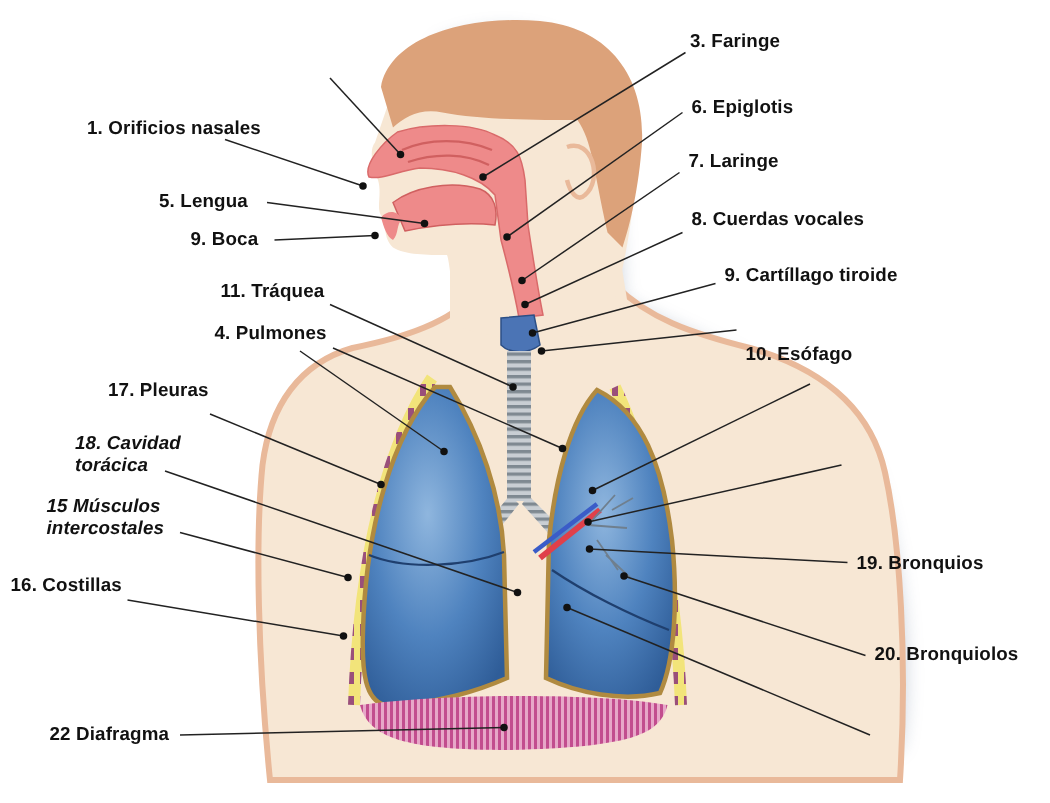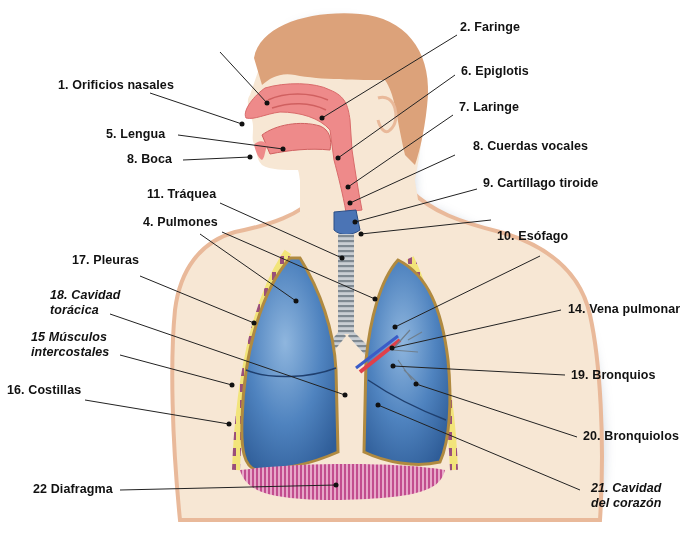--- a/index.html
+++ b/index.html
@@ -131,35 +131,32 @@
       <circle cx="393" cy="366" r="2.5"></circle>
         <circle cx="229" cy="424" r="2.5"></circle>
       <circle cx="416" cy="384" r="2.5"></circle>
         <circle cx="336" cy="485" r="2.5"></circle>
       <circle cx="378" cy="405" r="2.5"></circle>
     </g>
   </svg>
 
   <div class="lbl" style="left:58px;top:78px">1. Orificios nasales</div>
   <div class="lbl" style="left:106px;top:127px">5. Lengua</div>
-  <div class="lbl" style="left:127px;top:152px">8. Boca</div>
-  <div class="lbl" style="left:460px;top:20px">2. Faringe</div>
+  <div class="lbl" style="left:127px;top:152px">9. Boca</div>
+  <div class="lbl" style="left:460px;top:20px">3. Faringe</div>
   <div class="lbl" style="left:461px;top:64px">6. Epiglotis</div>
   <div class="lbl" style="left:459px;top:100px">7. Laringe</div>
-  <div class="lbl" style="left:473px;top:139px">8. Cuerdas vocales</div>
+  <div class="lbl" style="left:461px;top:139px">8. Cuerdas vocales</div>
   <div class="lbl" style="left:483px;top:176px">9. Cartíllago tiroide</div>
   <div class="lbl" style="left:497px;top:229px">10. Esófago</div>
   <div class="lbl" style="left:147px;top:187px">11. Tráquea</div>
   <div class="lbl" style="left:143px;top:215px">4. Pulmones</div>
   <div class="lbl" style="left:72px;top:253px">17. Pleuras</div>
   <div class="lbl two" style="left:50px;top:288px">18. Cavidad
 torácica</div>
-  <div class="lbl" style="left:568px;top:302px">14. Vena pulmonar</div>
   <div class="lbl two" style="left:31px;top:330px">15 Músculos
 intercostales</div>
   <div class="lbl" style="left:571px;top:368px">19. Bronquios</div>
   <div class="lbl" style="left:7px;top:383px">16. Costillas</div>
   <div class="lbl" style="left:583px;top:429px">20. Bronquiolos</div>
   <div class="lbl" style="left:33px;top:482px">22 Diafragma</div>
-  <div class="lbl two" style="left:591px;top:481px">21. Cavidad
-del corazón</div>
 
 </div>
 
 </body></html>

